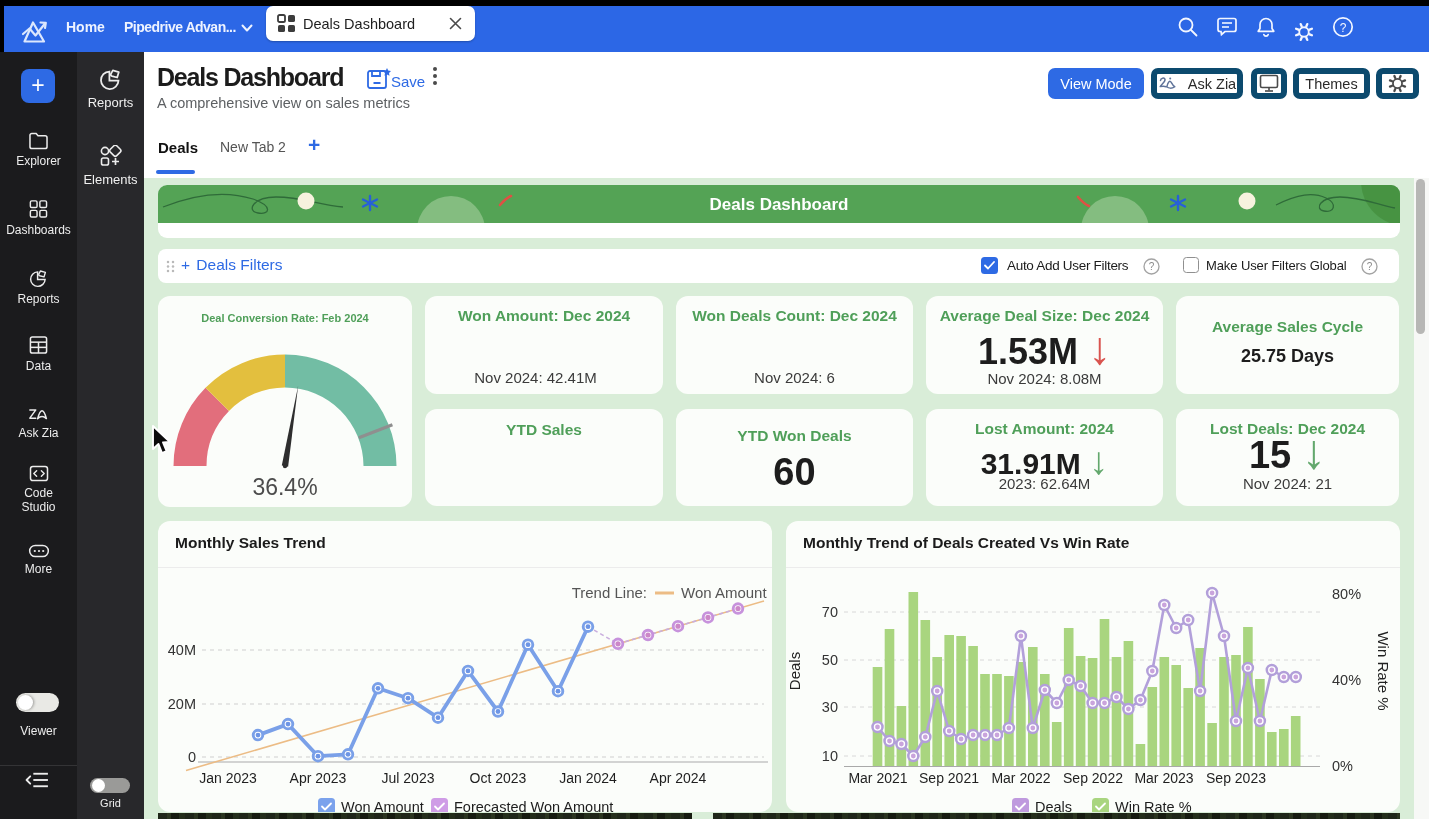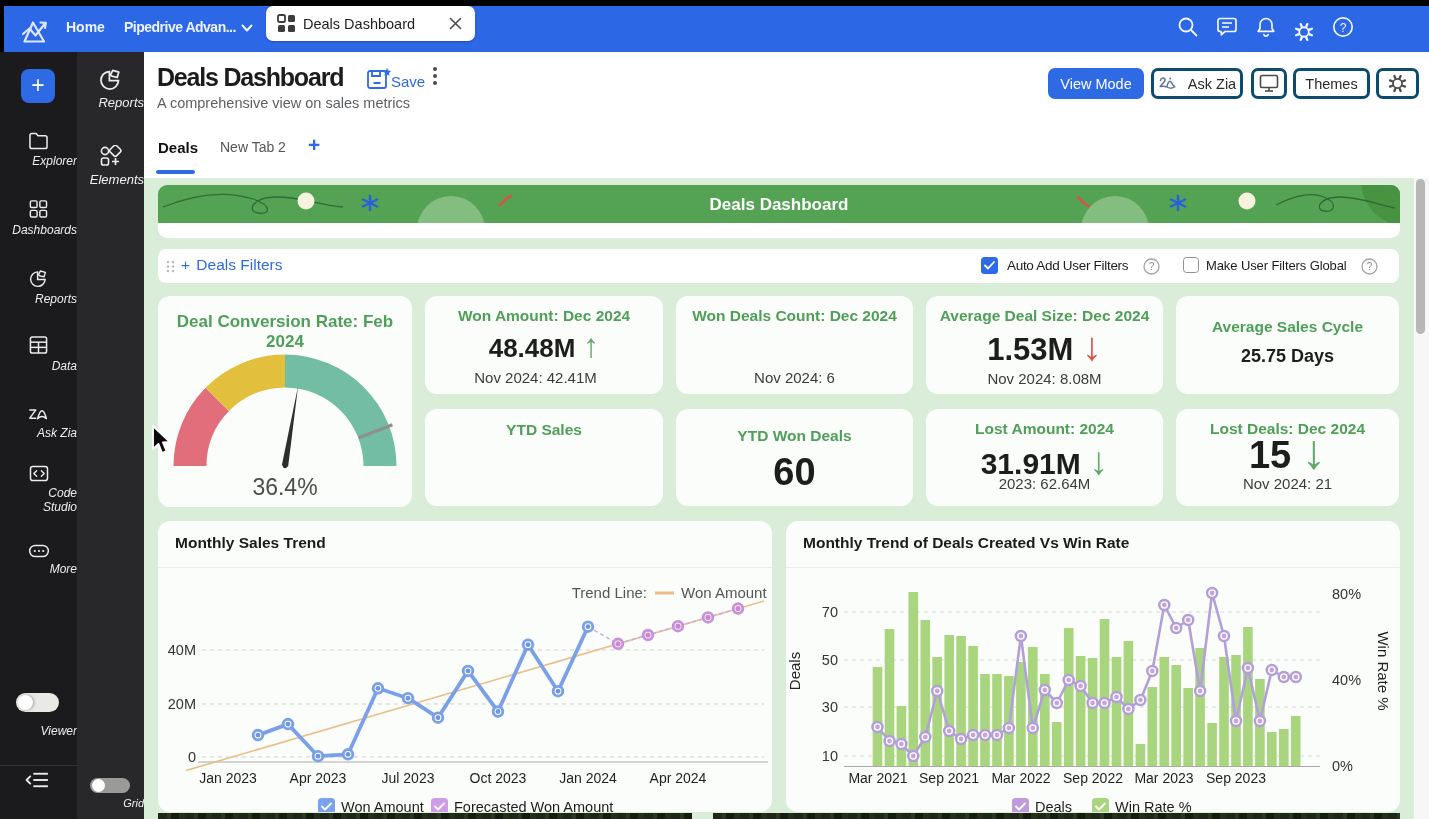--- a/index.html
+++ b/index.html
@@ -3,33 +3,33 @@
 <style>
 *{margin:0;padding:0;box-sizing:border-box;}
 html,body{width:1429px;height:819px;overflow:hidden;background:#000;font-family:"Liberation Sans",sans-serif;}
 #app{position:absolute;inset:0;}
 .abs{position:absolute;}
 #topbar{left:4px;top:6px;width:1425px;height:46px;background:#2c67e6;}
 #rail1{left:0;top:52px;width:77px;height:767px;background:#1b1b1d;}
 #rail2{left:77px;top:52px;width:67px;height:767px;background:#28282b;}
 #mainhead{left:144px;top:52px;width:1285px;height:128px;background:#fff;}
 #dash{left:144px;top:180px;width:1285px;height:639px;background:#d9edd8;overflow:hidden;}
-.navitem{position:absolute;width:77px;text-align:right;color:#ededed;font-size:12px;font-style:italic;}
+.navitem{position:absolute;width:77px;text-align:center;color:#ededed;font-size:12px;}
 .navitem svg{display:block;margin:0 auto 4px;}
 .nav2{width:67px;font-size:13px;color:#f0f0f0;}
 .card{position:absolute;background:#fbfdfa;border-radius:12px;}
 .kpit{font-weight:bold;color:#4f9f59;font-size:15.5px;text-align:center;}
 .kpin{color:#1d1d1d;text-align:center;line-height:1;}
 .kpis{color:#3b3b3b;font-size:15px;text-align:center;}
 .up{color:#63a86d;font-weight:normal;font-size:1.28em;line-height:0;}
 .dn-r{color:#d9544f;font-weight:normal;font-size:1.28em;line-height:0;}
 .dn-g{color:#63a86d;font-weight:normal;font-size:1.28em;line-height:0;}
 .ctitle{font-weight:bold;color:#1b1b1b;font-size:15.5px;position:absolute;left:17px;top:13px;}
 .csep{position:absolute;left:0;right:0;top:46px;border-top:1px solid #ececec;}
-.btn{position:absolute;height:31px;border-radius:7px;border:3px solid #0c4a6e;background:#fff;color:#2a2a2a;font-size:14.5px;display:flex;align-items:center;justify-content:center;top:16px;}
+.btn{position:absolute;height:31px;border-radius:7px;border:6px solid #0c4a6e;background:#fff;color:#2a2a2a;font-size:14.5px;display:flex;align-items:center;justify-content:center;top:16px;}
 text{font-family:"Liberation Sans",sans-serif;}
 </style></head><body>
 <div id="app">
 
 <div class="abs" id="topbar">
   <svg class="abs" style="left:16px;top:11px" width="30" height="28" viewBox="0 0 30 28">
     <path d="M4.5 24.5 L13 5.5 L24 24.5 Z" fill="none" stroke="#dce7fd" stroke-width="2.2" stroke-linejoin="round"></path>
     <path d="M3 17 L9.5 11.5 L15.5 18.5 L25 6.5" fill="none" stroke="#dce7fd" stroke-width="2.2" stroke-linejoin="round" stroke-linecap="round"></path>
     <path d="M20.5 5.5 L25.8 5.9 L25 11" fill="none" stroke="#dce7fd" stroke-width="2.2" stroke-linejoin="round" stroke-linecap="round"></path>
   </svg>
@@ -272,44 +272,43 @@
           </svg></div>
   <div class="abs" style="left:1025px;top:8px;width:16px;height:16px;background:#fff;border:1.5px solid #909090;border-radius:3.5px;"></div>
   <div class="abs" style="left:1048px;top:9px;color:#1c1c1c;font-size:13px;letter-spacing:-0.1px;">Make User Filters Global</div>
   <div class="abs" style="left:1203px;top:8px;"><svg width="17" height="17" viewBox="0 0 17 17" style="vertical-align:middle">
             <circle cx="8.5" cy="8.5" r="7.5" fill="none" stroke="#a3a3a3" stroke-width="1.3"></circle>
             <text x="8.5" y="12" text-anchor="middle" font-size="10" fill="#8a8a8a">?</text>
           </svg></div>
 </div>
 
 <div class="card" style="left:14px;top:116px;width:254px;height:211px;">
-  <div class="kpit abs" style="left:0;right:0;top:16px;font-size:17px;">Deal Conversion Rate: Feb 2024</div>
+  <div class="kpit abs" style="left:0;right:0;top:16px;font-size:11px;">Deal Conversion Rate: Feb 2024</div>
   <svg class="abs" style="left:0;top:0" width="254" height="211" viewBox="0 0 254 211">
     <path d="M15.5,170.0 A111.5,111.5 0 0 1 47.5,91.8 L71.0,115.0 A78.5,78.5 0 0 0 48.5,170.0 Z" fill="#e26e7c"></path>
           <path d="M47.5,91.8 A111.5,111.5 0 0 1 127.0,58.5 L127.0,91.5 A78.5,78.5 0 0 0 71.0,115.0 Z" fill="#e3bf3e"></path>
           <path d="M127.0,58.5 A111.5,111.5 0 0 1 238.5,170.0 L205.5,170.0 A78.5,78.5 0 0 0 127.0,91.5 Z" fill="#72bda4"></path>
     <line x1="200.8" y1="141.7" x2="234.4" y2="128.8" stroke="#8f8f8f" stroke-width="3.2"></line>
     <path d="M140.1,90.1 L130.1,170.7 L123.8,169.6 Z" fill="#2e2e2e"></path>
           <circle cx="127" cy="170" r="2.2" fill="#2e2e2e"></circle>
   </svg>
   <div class="abs" style="left:0;right:0;top:178px;text-align:center;color:#4c4c4c;font-size:23px;">36.4%</div>
 </div>
 
   <div class="card" style="left:281px;top:116px;width:238px;height:98px;">
         <div class="kpit abs" style="left:0;right:0;top:11px;text-align:center;">Won Amount: Dec 2024</div>
-        <div class="kpin abs" style="left:0;right:0;top:39px;font-size:26px;font-weight:bold;">48.48M <span class="up">↑</span></div>
         <div class="kpis abs" style="left:0;right:17px;top:73px;">Nov 2024: 42.41M</div>
       </div>
       <div class="card" style="left:532px;top:116px;width:237px;height:98px;padding-left:25px;">
         <div class="kpit abs" style="left:0;right:0;top:11px;">Won Deals Count: Dec 2024</div>
         <div class="kpis abs" style="left:0;right:0;top:73px;">Nov 2024: 6</div>
       </div>
       <div class="card" style="left:782px;top:116px;width:237px;height:98px;">
         <div class="kpit abs" style="left:0;right:0;top:11px;">Average Deal Size: Dec 2024</div>
-        <div class="kpin abs" style="left:0;right:0;top:38px;font-size:31px;font-weight:bold;">1.53M <span class="dn-r">↓</span></div>
+        <div class="kpin abs" style="left:0;right:0;top:38px;font-size:36px;font-weight:bold;">1.53M <span class="dn-r">↓</span></div>
         <div class="kpis abs" style="left:0;right:0;top:74px;">Nov 2024: 8.08M</div>
       </div>
       <div class="card" style="left:1032px;top:116px;width:223px;height:98px;">
         <div class="kpit abs" style="left:0;right:0;top:22px;">Average Sales Cycle</div>
         <div class="kpin abs" style="left:0;right:0;top:51px;font-size:18px;font-weight:bold;">25.75 Days</div>
       </div>
       <div class="card" style="left:281px;top:229px;width:238px;height:97px;">
         <div class="kpit abs" style="left:0;right:0;top:12px;">YTD Sales</div>
       </div>
       <div class="card" style="left:532px;top:229px;width:237px;height:97px;">

